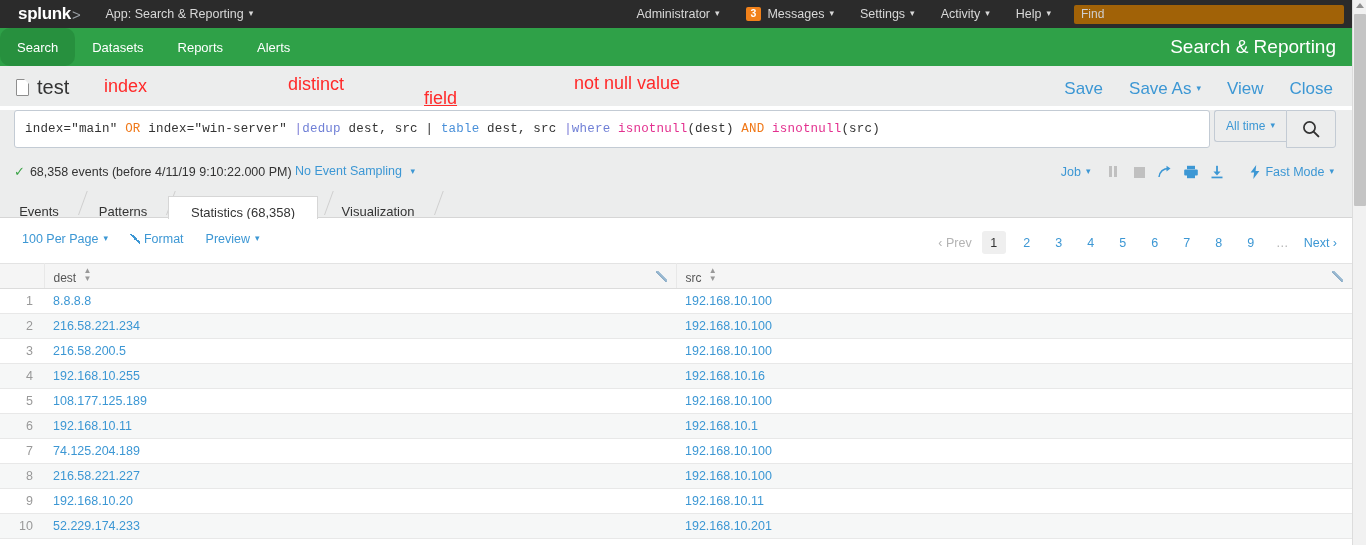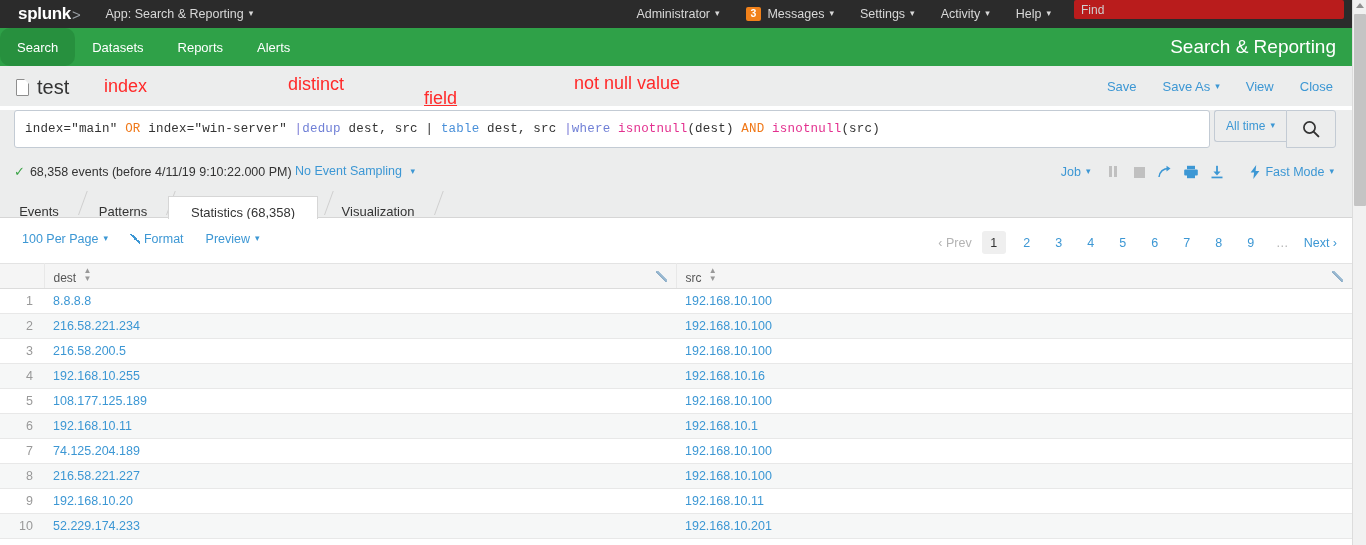--- a/index.html
+++ b/index.html
@@ -20,30 +20,30 @@
     position:absolute; left:0; top:0; width:1352px; height:28px;
     background:#2b2b2b; color:#d0d0d0;
     display:flex; align-items:center;
   }
   .logo {
     margin-left:18px; font-size:17px; font-weight:bold; color:#fff;
     letter-spacing:-0.3px; display:flex; align-items:flex-end;
   }
   .logo .gt { color:#9aa0a6; font-weight:normal; font-size:15px; margin-left:1px; position:relative; top:-1px;}
   .app-menu { margin-left:25px; font-size:12.5px; color:#d8d8d8; display:flex; align-items:center; }
-  .topbar-right { margin-left:auto; display:flex; align-items:flex-start; padding-right:8px; }
+  .topbar-right { margin-left:auto; display:flex; align-items:center; padding-right:8px; }
   .tb-item { font-size:12.5px; color:#d8d8d8; margin-left:0; padding:0 13px; display:flex; align-items:center; height:28px; cursor:default;}
   .badge {
     background:#f1811a; color:#fff; font-size:10.5px; font-weight:bold;
     border-radius:2px; padding:1px 5px 2px; margin-right:6px; line-height:1.1;
   }
   .caret { display:inline-block; margin-left:5px; font-size:9px; position:relative; top:-1px; }
   .caret:after { content:"\25BE"; }
   .find-box {
-    margin-left:10px; width:270px; height:19px; background:#b91c1c;
+    margin-left:10px; width:270px; height:19px; background:#a16207;
     border:none; border-radius:2px; color:#e6e6e6; font-size:12px;
     padding:0 7px; font-family:"Liberation Sans", sans-serif;
   }
   .find-box::placeholder { color:#cfcfcf; opacity:1; }
 
   
   .navbar {
     position:absolute; left:0; top:28px; width:1352px; height:38px;
     background:#2fa148; display:flex; align-items:center;
   }
@@ -68,21 +68,21 @@
   .doc-icon {
     width:13px; height:17px; border:1.4px solid #8e8e8e; border-radius:1px;
     margin-right:8px; position:relative; background:#fff;
   }
   .doc-icon:after {
     content:""; position:absolute; right:-1px; top:-1px;
     border-width:0 5px 5px 0; border-style:solid;
     border-color:transparent #eceded transparent transparent;
   }
   .title-actions { position:absolute; right:6px; top:13px; display:flex; align-items:center;}
-  .title-actions .ta { color:#3c97d4; font-size:13px; padding:0 13px; display:flex; align-items:center; }
+  .title-actions .ta { color:#3c97d4; font-size:17px; padding:0 13px; display:flex; align-items:center; }
 
   
   .annot {
     position:absolute; color:#ff2a2a; font-size:18px; font-family:"Liberation Sans", sans-serif;
     white-space:nowrap;
   }
 
   
   .searchrow { position:absolute; left:0; top:110px; width:1352px; height:48px; background:#eceded; }
   .search-input-wrap {

